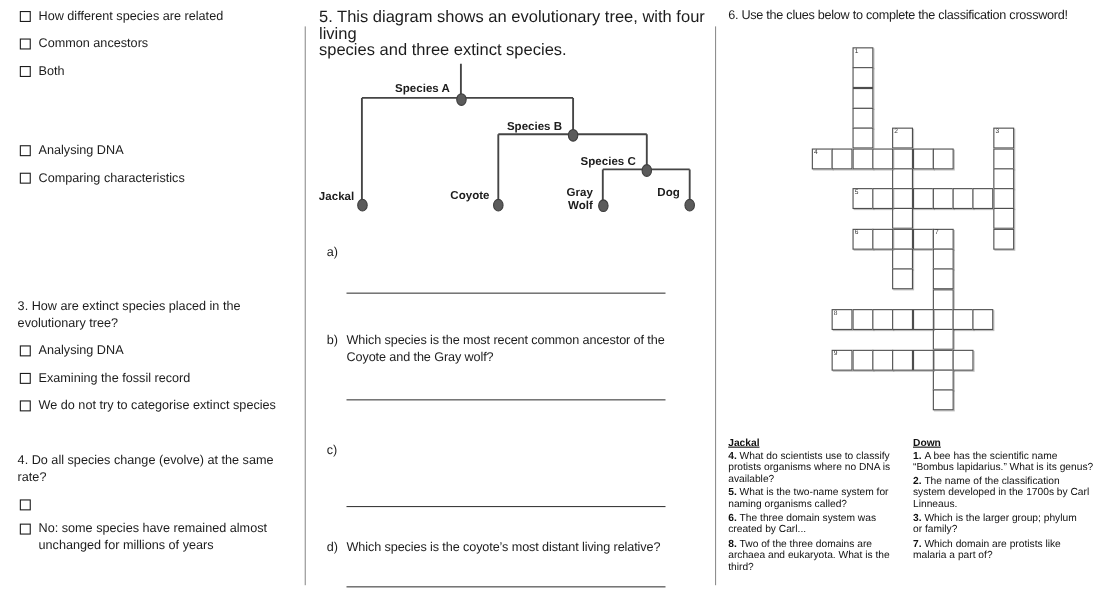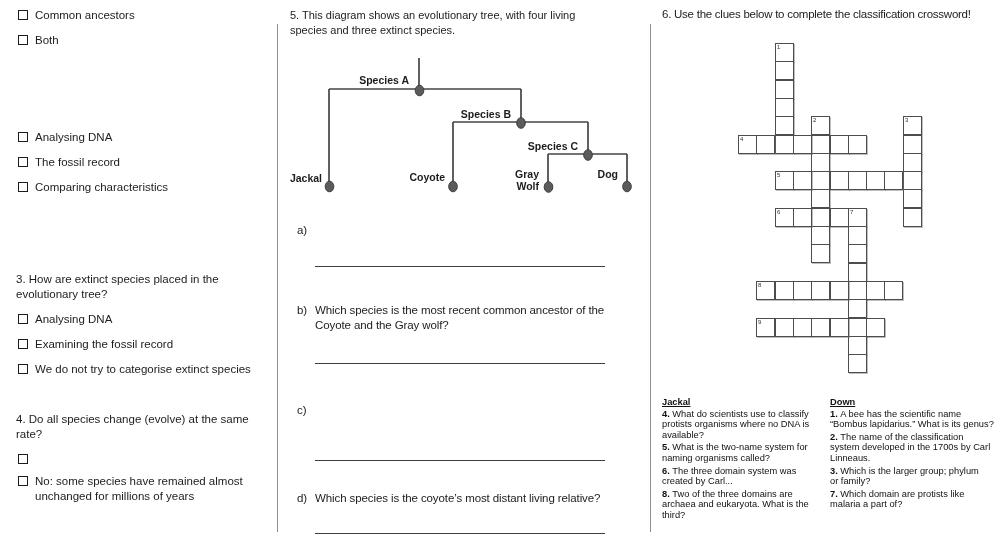--- a/index.html
+++ b/index.html
@@ -11,21 +11,21 @@
 
   
   #left-col { position:absolute; left:16px; top:0; width:262px; font-size:11.5px; line-height:15px; }
   .lq { position:absolute; left:0; width:100%; }
   .lq-text { white-space:pre-line; margin-bottom:10px; }
   .opt { display:flex; margin-bottom:10px; align-items:flex-start; }
   .opt-box { flex:0 0 auto; width:8px; height:8px; border:1.6px solid #1c1c1c; margin:2px 7px 0 2px; background:#fff; }
   .opt-label { white-space:pre-line; }
 
   
-  #middle-title { position:absolute; left:290px; top:8px; width:362px; font-size:11px; line-height:15px; white-space:pre-line; }
+  #middle-title { position:absolute; left:290px; top:8px; width:362px; font-size:15px; line-height:15px; white-space:pre-line; }
   #tree-svg { position:absolute; left:280px; top:46px; }
   .mq { position:absolute; left:297px; width:350px; font-size:11.5px; line-height:15px; letter-spacing:-0.1px; display:flex; }
   .mq-letter { flex:0 0 18px; }
   .mq-text { white-space:pre-line; }
   .answer-line { position:absolute; left:315px; width:290px; height:0; border-bottom:1px solid #3d3d3d; }
 
   
   #right-title { position:absolute; left:662px; top:8px; width:337px; font-size:11.5px; letter-spacing:-0.25px; white-space:nowrap; }
   .xcell { position:absolute; box-sizing:border-box; background:#fff; border:1px solid #4d4d4d;
            box-shadow:1px 1px 0 rgba(110,110,110,0.45); }
@@ -43,35 +43,35 @@
 
 <div class="page">
 
   <div class="divider" id="divider-left" style="left:277px"></div>
   <div class="divider" id="divider-right" style="left:650px"></div>
 
   <div id="left-col">
       <div class="lq" style="top: 8px;">
         <div class="opt">
           <span class="opt-box"></span>
+          <span class="opt-label">How different species are related</span>
+        </div>
+        <div class="opt">
+          <span class="opt-box"></span>
           <span class="opt-label">Common ancestors</span>
         </div>
         <div class="opt">
           <span class="opt-box"></span>
           <span class="opt-label">Both</span>
         </div>
       </div>
       <div class="lq" style="top: 130px;">
         <div class="opt">
           <span class="opt-box"></span>
           <span class="opt-label">Analysing DNA</span>
-        </div>
-        <div class="opt">
-          <span class="opt-box"></span>
-          <span class="opt-label">The fossil record</span>
         </div>
         <div class="opt">
           <span class="opt-box"></span>
           <span class="opt-label">Comparing characteristics</span>
         </div>
       </div>
       <div class="lq" style="top: 272px;">
         <div class="lq-text">3. How are extinct species placed in the
 evolutionary tree?</div>
         <div class="opt">

